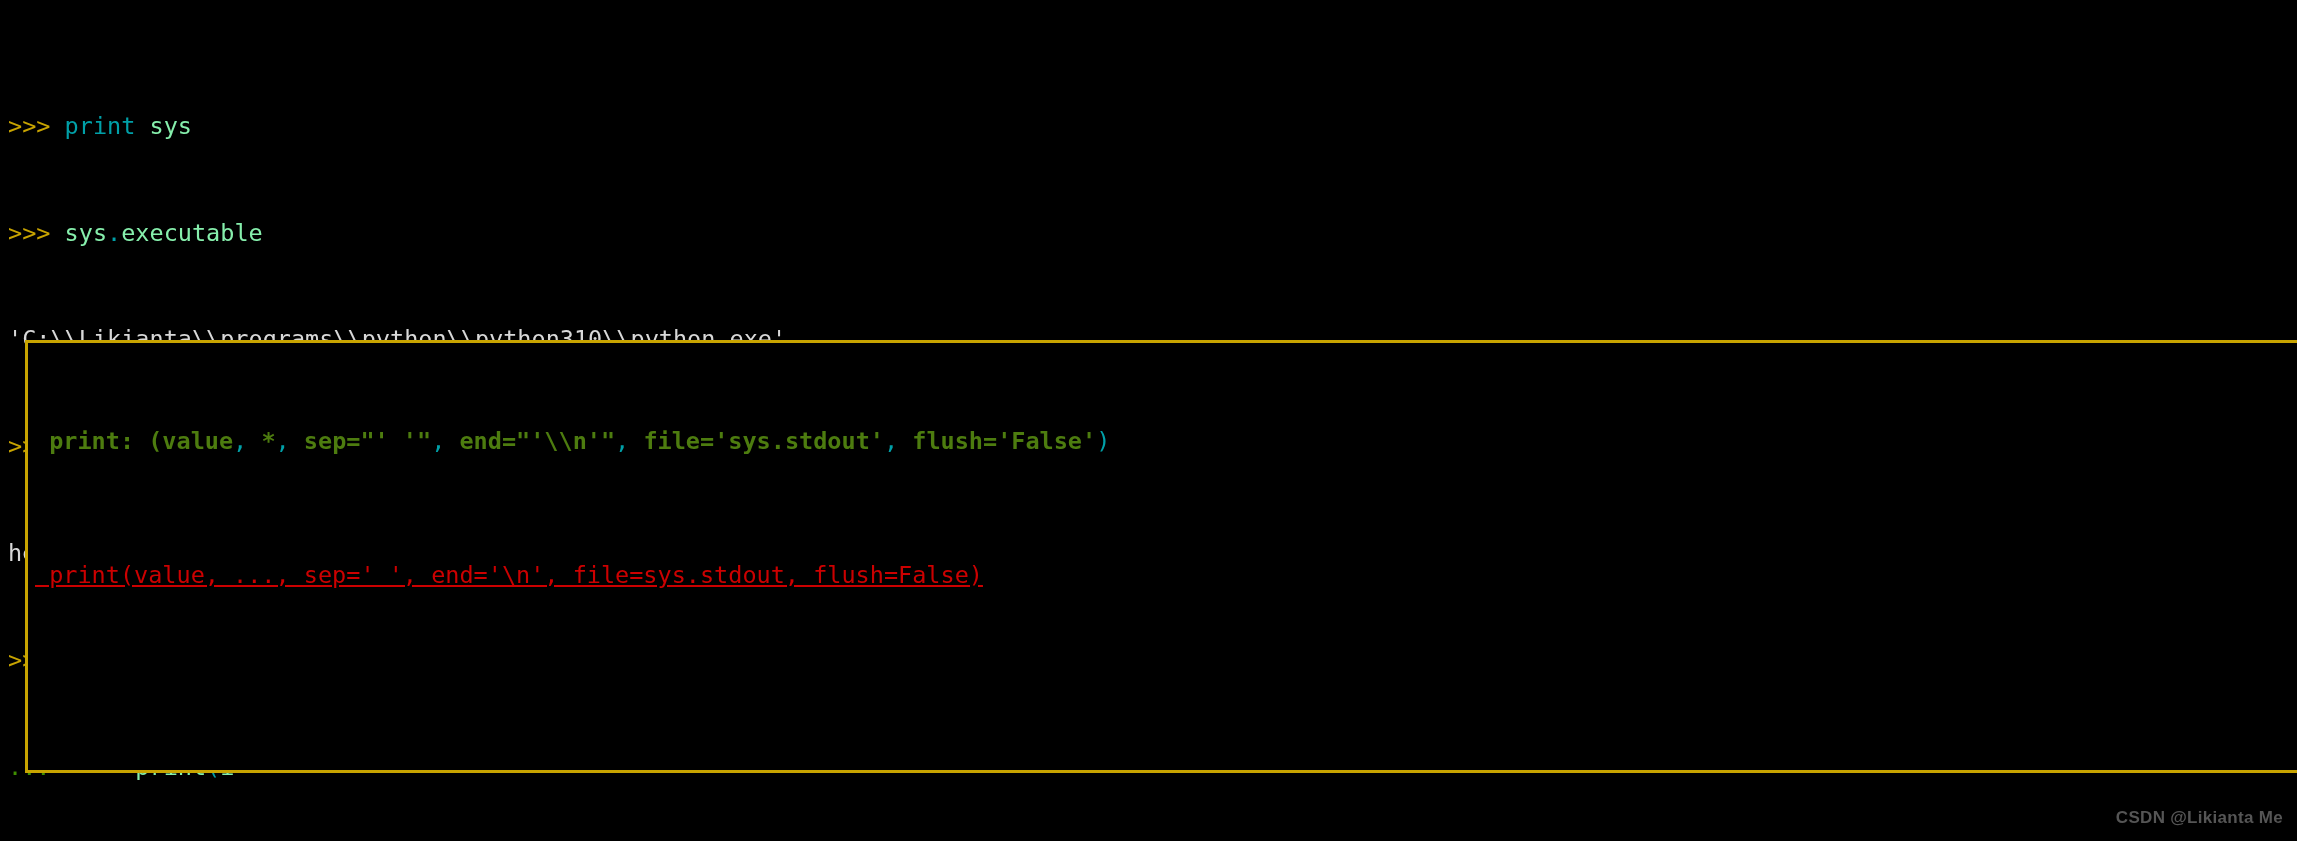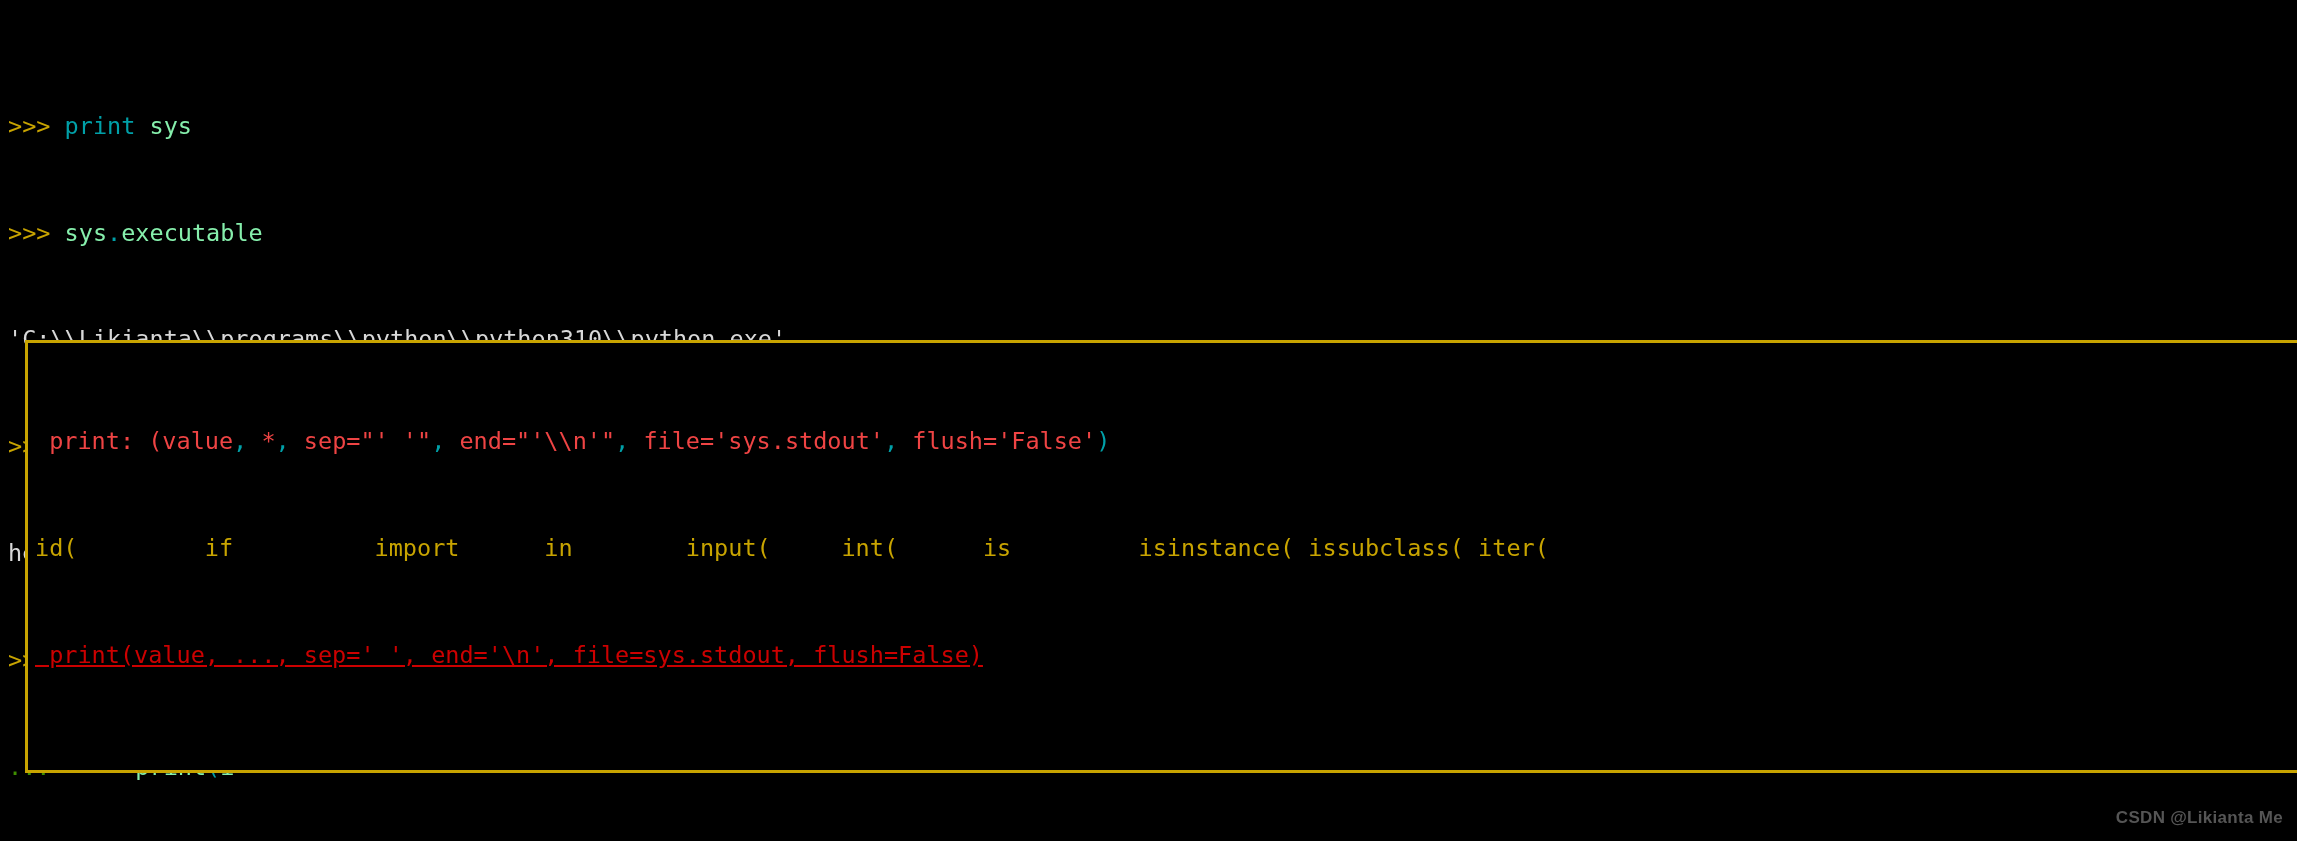--- a/index.html
+++ b/index.html
@@ -61,21 +61,21 @@
     border-right: none;
     background: #000000;
     overflow: hidden;
   }
   #popup-inner {
     position: absolute;
     left: 7px;
     top: 5px;
     white-space: pre;
   }
-  .p-sig      { color: #ef4444; }
+  .p-sig      { color: #4d7c0f; font-weight: bold; }
   .p-sigpunct { color: #00a0a8; }
   .p-list     { color: #c8a400; }
   .p-doc      { color: #cc0000; text-decoration: underline; }
 
   .popup-line { height: 26.7px; white-space: pre; }
 
   #watermark {
     position: absolute;
     right: 14px;
     bottom: 9px;
@@ -109,21 +109,20 @@
 
     <div class="tline"><span class="c-cont">... </span><span class="c-default">     </span><span class="c-name">print</span><span class="c-punct">(</span><span class="c-name">i</span></div>
 
   </div>
 
   <div id="popup">
     <div id="popup-inner">
 
       <div class="popup-line"><span class="p-sig"> print: (value</span><span class="p-sigpunct">,</span><span class="p-sig"> *</span><span class="p-sigpunct">,</span><span class="p-sig"> sep="' '"</span><span class="p-sigpunct">,</span><span class="p-sig"> end="'\\n'"</span><span class="p-sigpunct">,</span><span class="p-sig"> file='sys.stdout'</span><span class="p-sigpunct">,</span><span class="p-sig"> flush='False'</span><span class="p-sigpunct">)</span></div>
 
-      <div class="popup-line"><span class="p-list">id(         if          import      in        input(     int(      is         isinstance( issubclass( iter(</span></div>
 
       <div class="popup-line"><span class="p-doc"> print(value, ..., sep=' ', end='\n', file=sys.stdout, flush=False)</span></div>
 
       <div class="popup-line"><span class="p-doc"></span></div>
 
       
 
       
 
       

